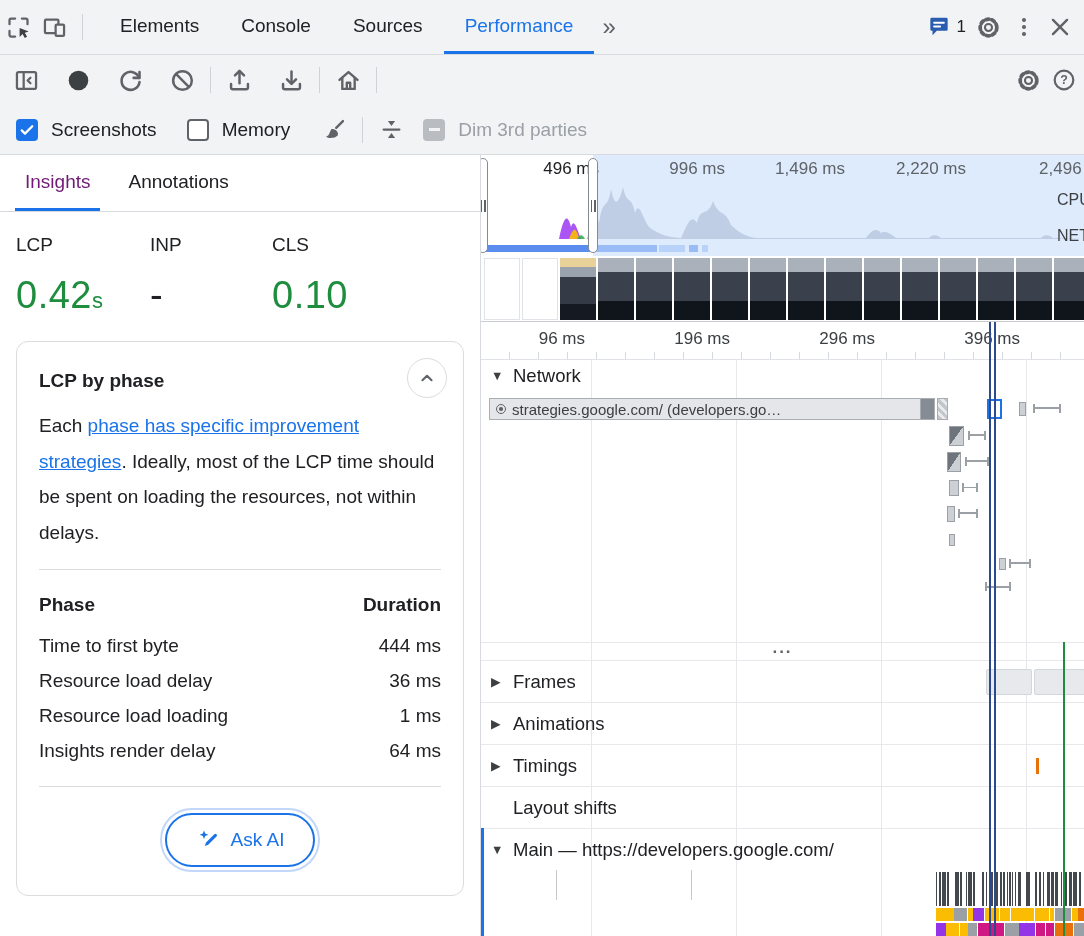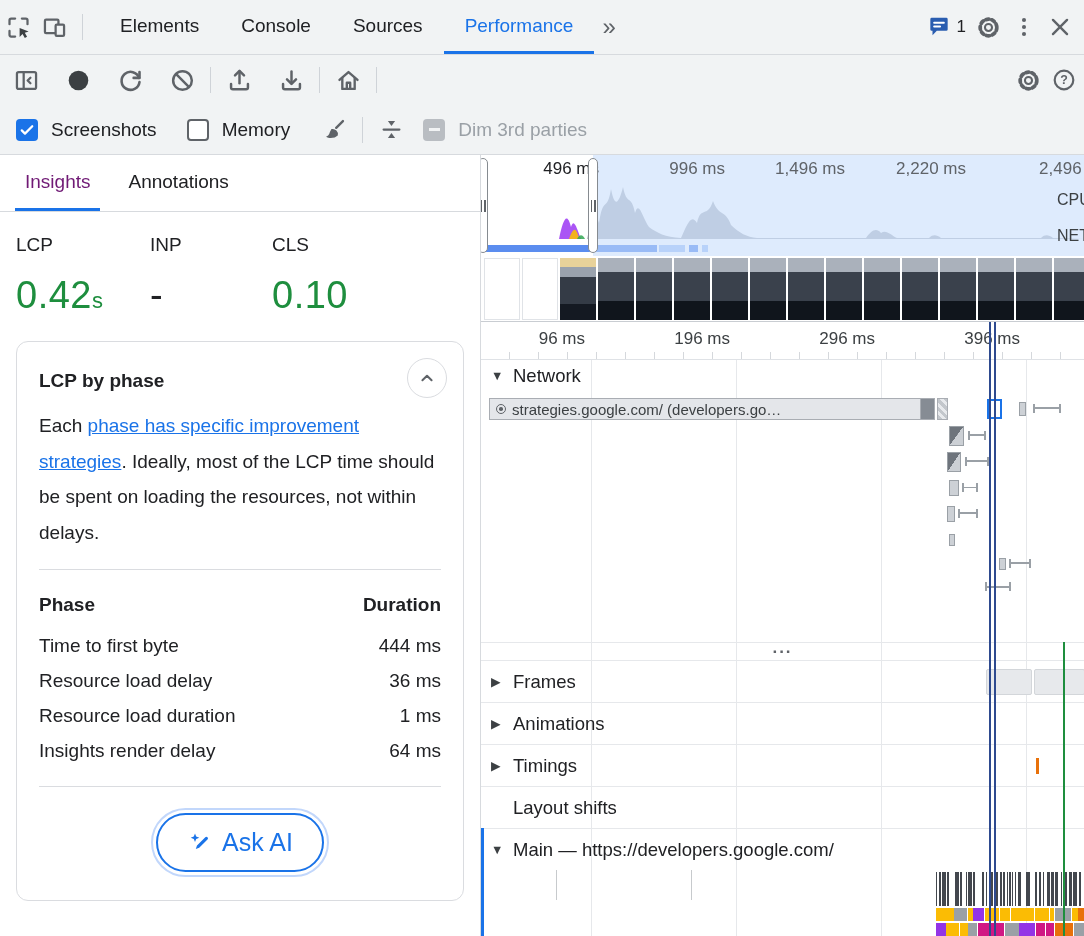--- a/index.html
+++ b/index.html
@@ -42,21 +42,21 @@
 .green{color:#1e8e3e}
 #lcp-card{position:relative;margin:18px 16px;border:1.5px solid #dadce0;border-radius:12px;padding:20px 22px 28px;background:#fff}
 .card-title{font-size:19px;font-weight:600;margin:8px 0 16px}
 .collapse-btn{position:absolute;right:16px;top:16px;width:40px;height:40px;border:1px solid #dadce0;border-radius:50%;background:#fff;display:flex;align-items:center;justify-content:center;cursor:pointer}
 .card-desc{font-size:19px;line-height:1.88;color:#202124;max-width:402px}
 .card-desc a{color:#1a73e8;text-decoration:underline;cursor:pointer}
 .card-hr{border:none;border-top:1px solid #dadce0;margin:18px 0}
 .phase-row{display:flex;justify-content:space-between;font-size:19px;padding:6.5px 0}
 .phase-row.head{font-weight:700;padding-bottom:12px}
 .ask-wrap{display:flex;justify-content:center;margin-top:26px}
-.ask-btn{display:flex;align-items:center;gap:11px;padding:13px 29px;border:2px solid #1a73e8;border-radius:30px;color:#1a73e8;font-size:25px;font-weight:500;background:#fff;outline:2px solid #c2d7fb;outline-offset:3px;cursor:pointer}
+.ask-btn{display:flex;align-items:center;gap:11px;padding:13px 29px;border:2px solid #1a73e8;border-radius:30px;color:#1a73e8;font-size:19px;font-weight:500;background:#fff;outline:2px solid #c2d7fb;outline-offset:3px;cursor:pointer}
 
 #timeline{position:absolute;top:155px;left:481px;right:0;bottom:0;background:#fff;overflow:hidden}
 #overview{position:absolute;top:0;left:0;right:0;height:167px;border-bottom:1px solid #c9cdd2;overflow:hidden}
 .ov-tint{position:absolute;left:112px;right:-2px;top:0;height:101px;background:rgba(199,221,252,.58);z-index:2}
 #cpu-chart{position:absolute;top:24px;left:0;z-index:1}
 #ov-ruler{position:absolute;top:0;left:0;right:0;height:26px;z-index:3}
 .ov-label{position:absolute;top:4px;width:90px;text-align:right;font-size:17px;color:#5f6368;white-space:nowrap}
 .ov-label.dark{color:#202124}
 .ov-corner{position:absolute;left:576px;font-size:16px;color:#3c4043;z-index:3;white-space:nowrap}
 #ov-net{position:absolute;top:88px;left:0;right:0;height:12px;z-index:1}
@@ -284,21 +284,21 @@
     </div>
     <div class="phase-row">
       <span>Time to first byte</span>
       <span>444 ms</span>
     </div>
     <div class="phase-row">
       <span>Resource load delay</span>
       <span>36 ms</span>
     </div>
     <div class="phase-row">
-      <span>Resource load duration</span>
+      <span>Resource load loading</span>
       <span>1 ms</span>
     </div>
     <div class="phase-row">
       <span>Insights render delay</span>
       <span>64 ms</span>
     </div>
     <hr class="card-hr">
     <div class="ask-wrap">
       <button class="ask-btn">
         <svg width="24" height="24" viewBox="0 0 24 24" style="fill:#1a73e8;stroke:none">

